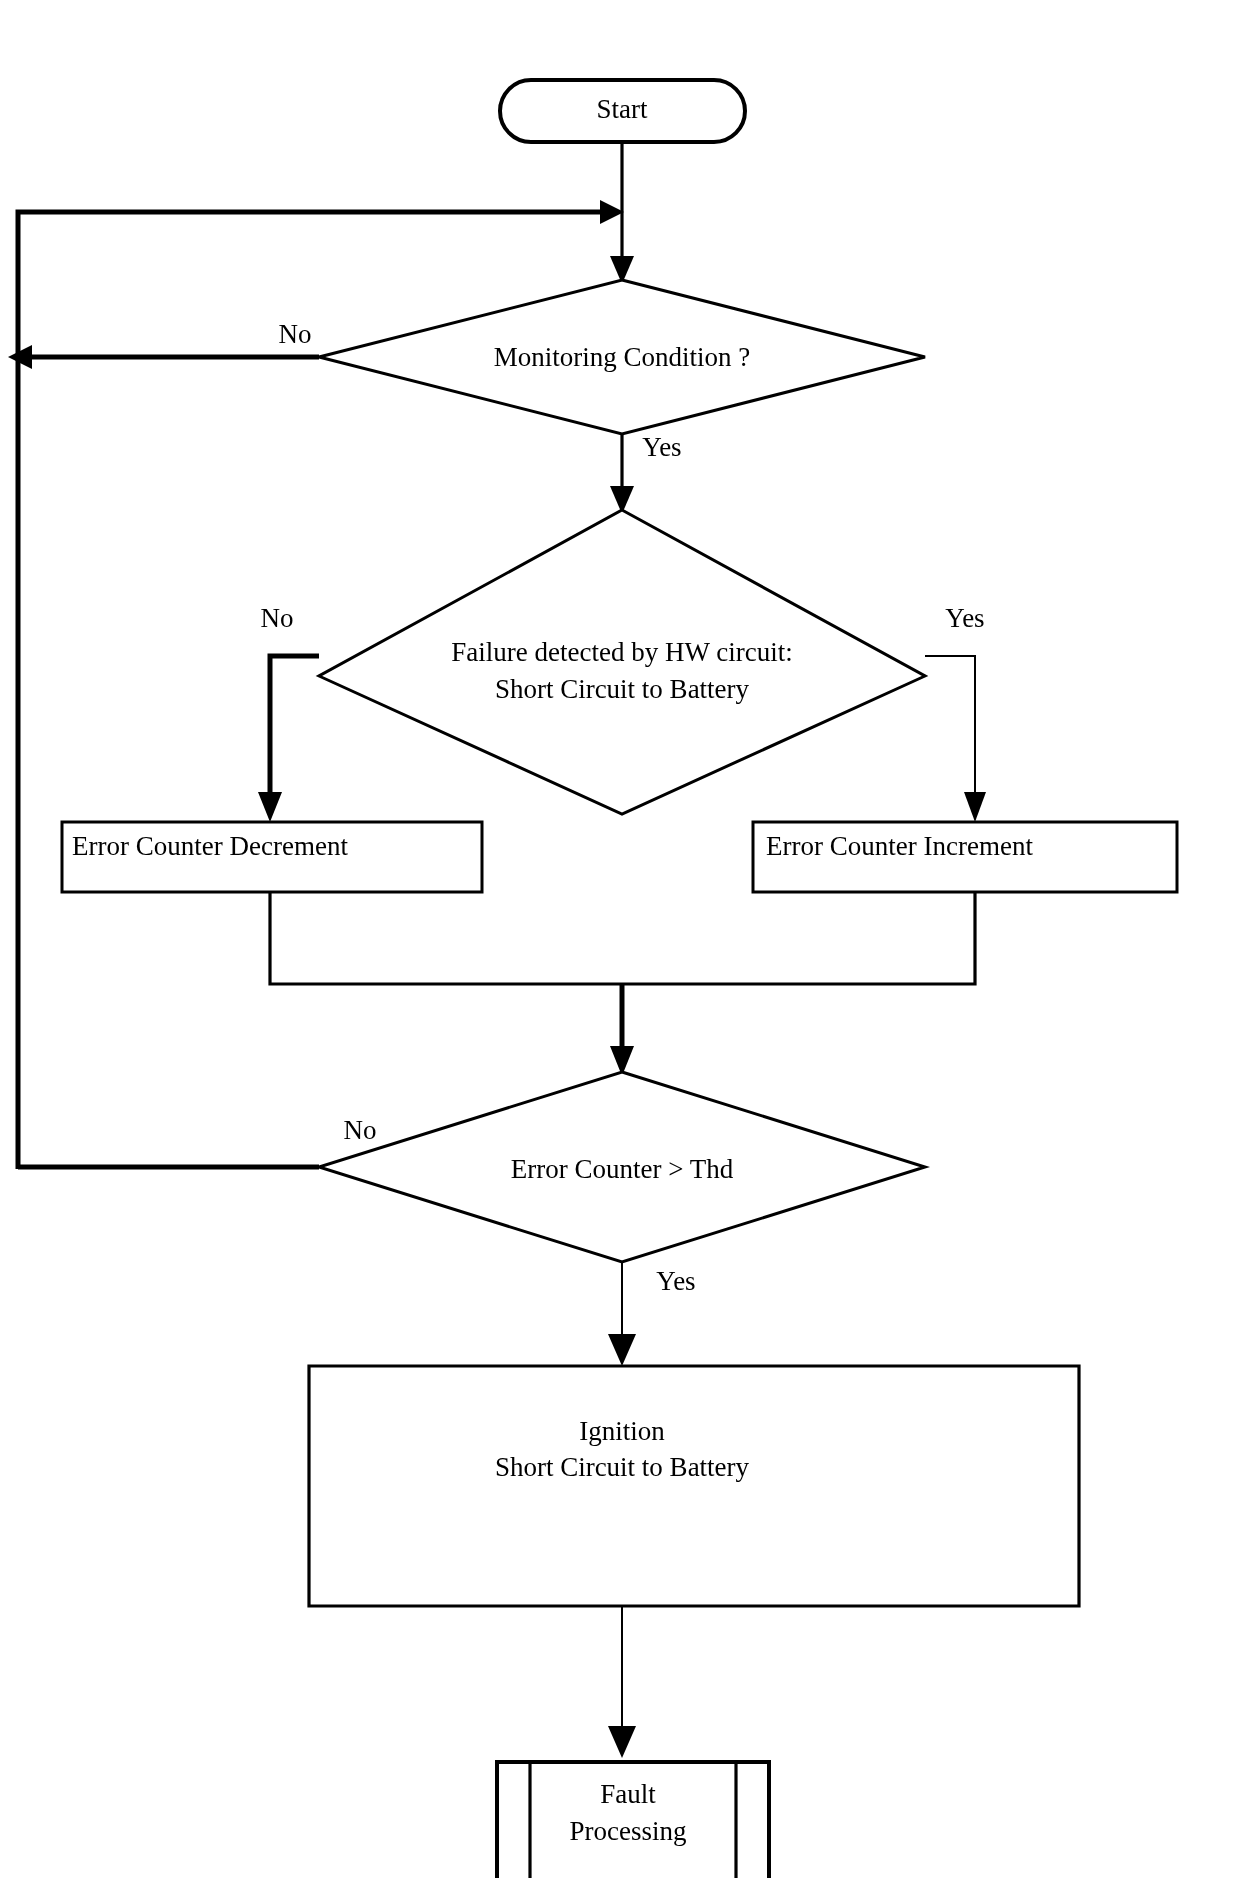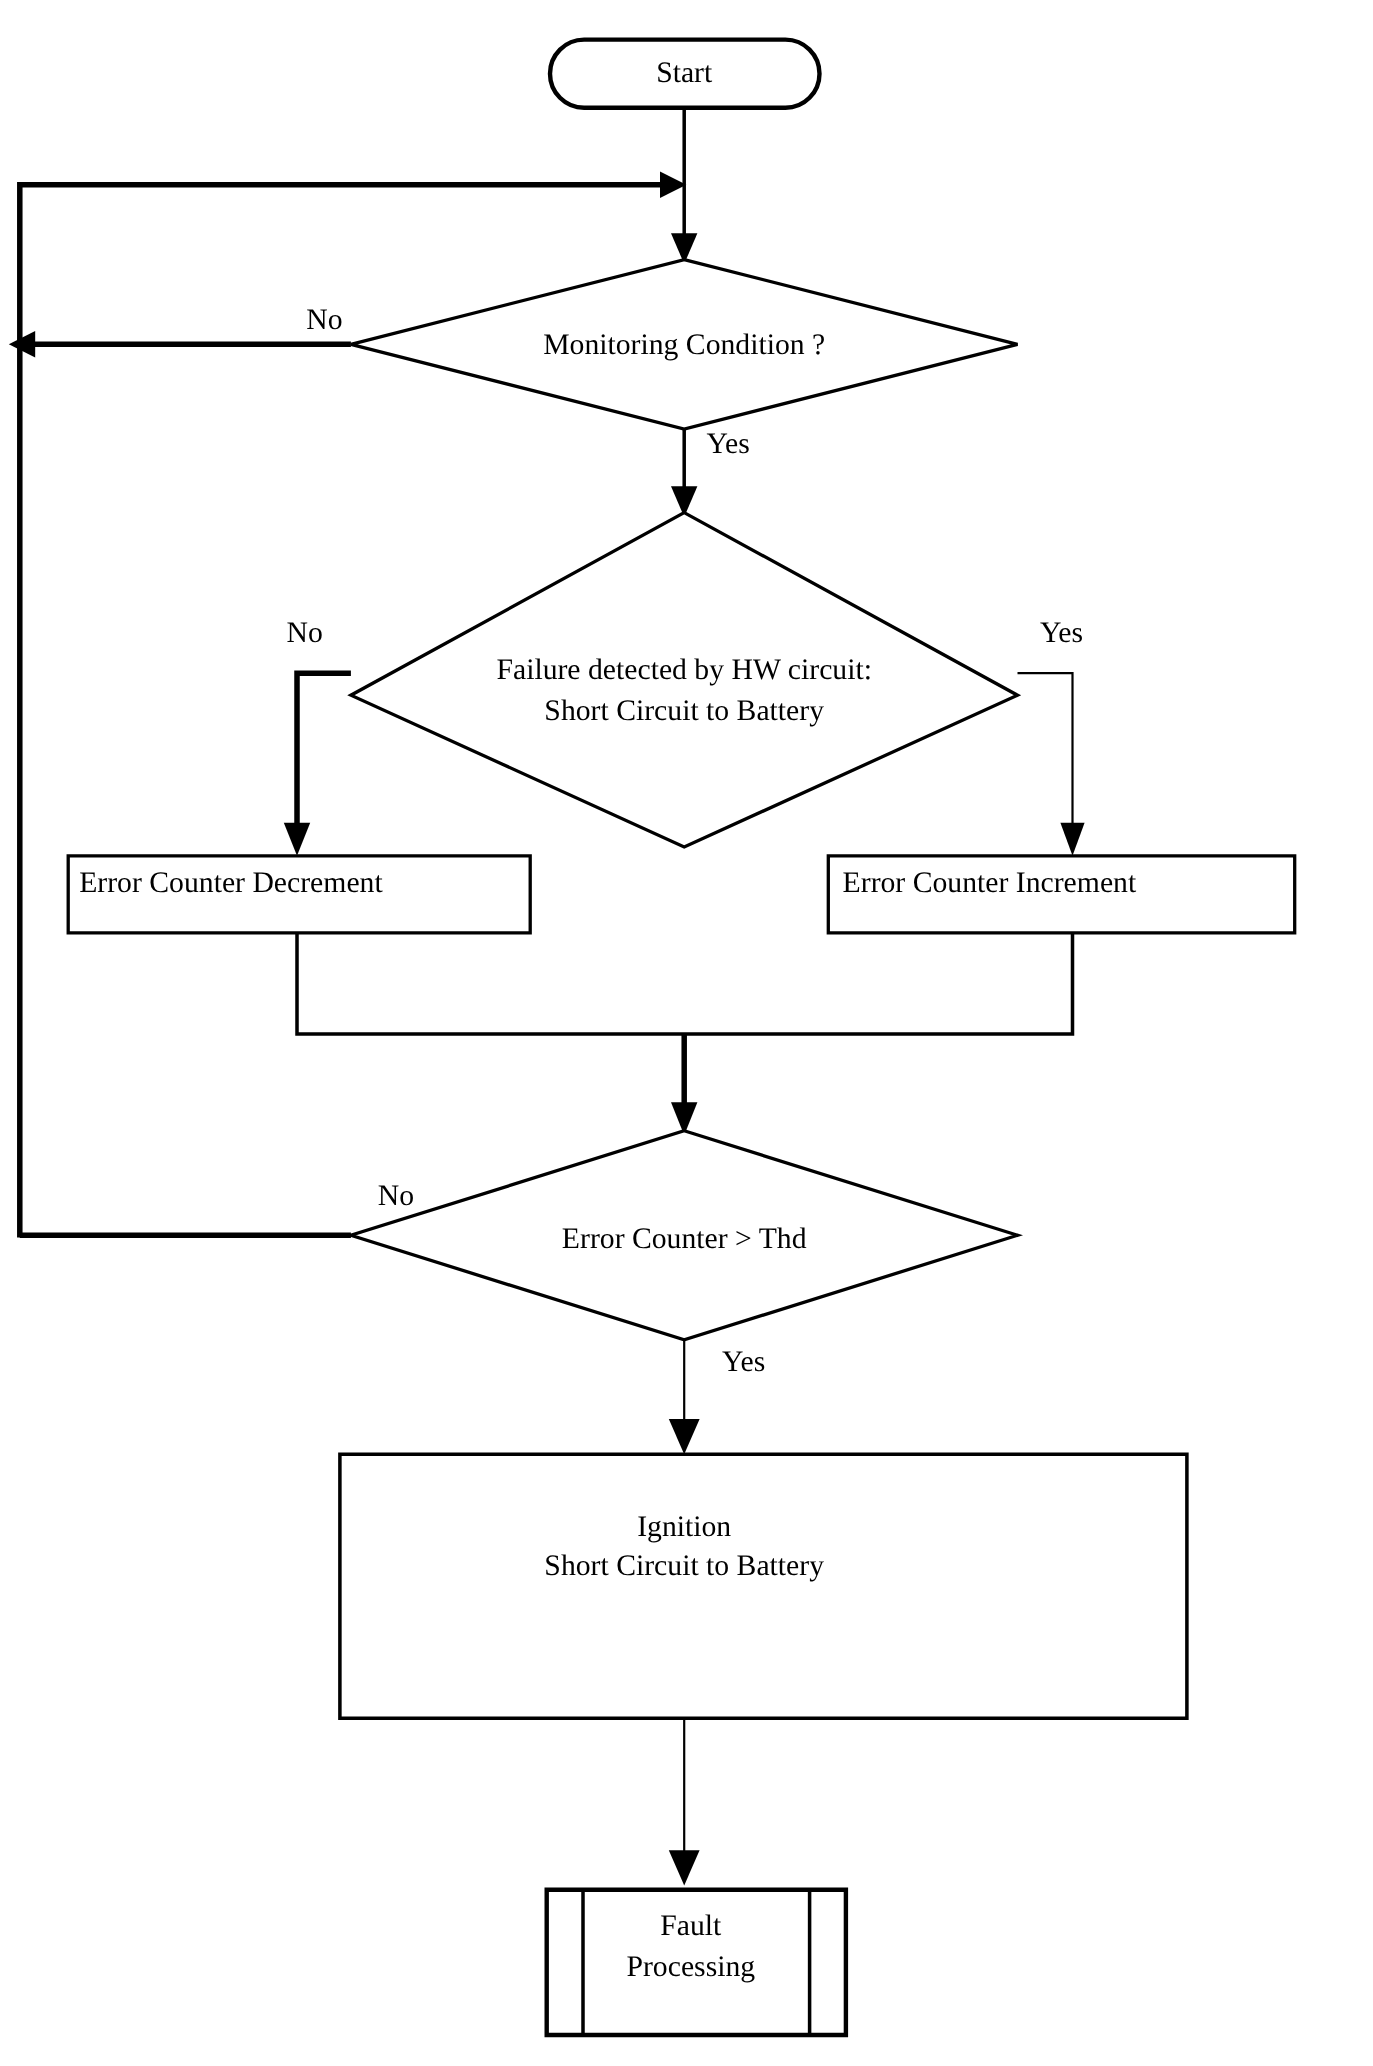--- a/index.html
+++ b/index.html
@@ -10,20 +10,21 @@
   body {
     width: 1248px;
     height: 1878px;
     font-family: "Liberation Serif", "DejaVu Serif", serif;
     overflow: hidden;
   }
   #flowchart-root {
     position: relative;
     width: 1248px;
     height: 1804px;
+    margin-top: 44px;
   }
   svg.fc {
     display: block;
     width: 1248px;
     height: 1878px;
   }
   .shape-stroke {
     fill: #ffffff;
     stroke: #000000;
     vector-effect: non-scaling-stroke;

